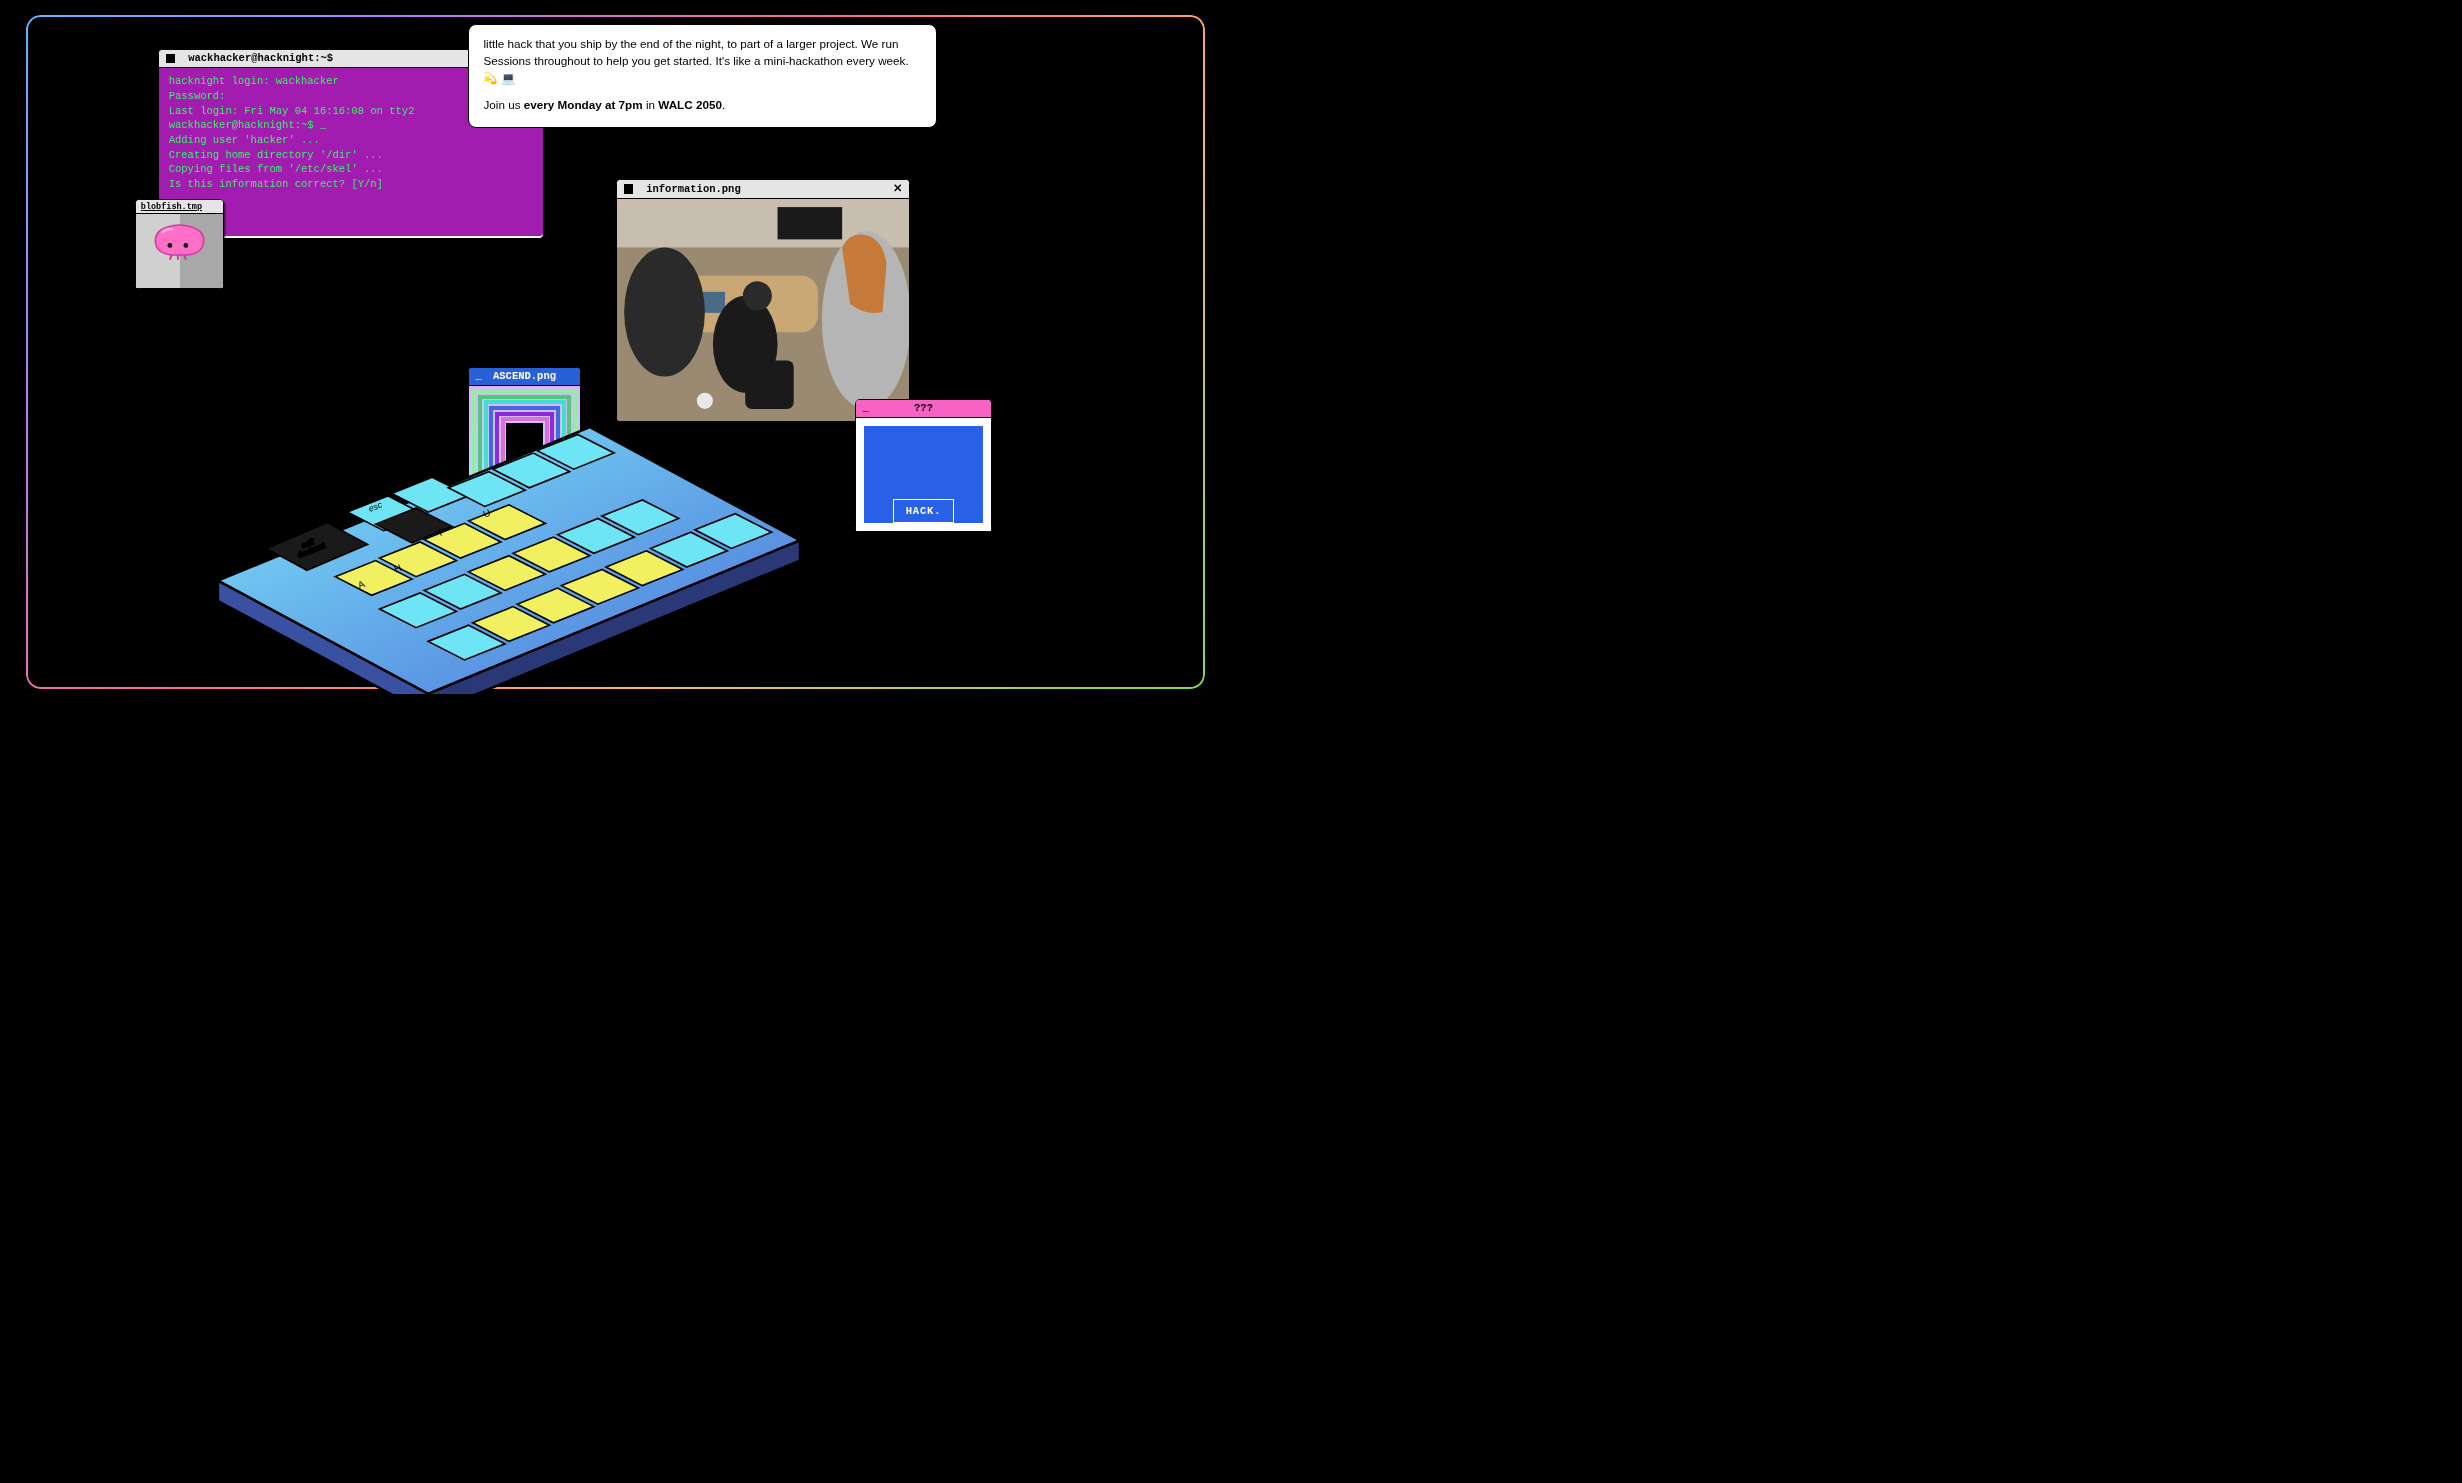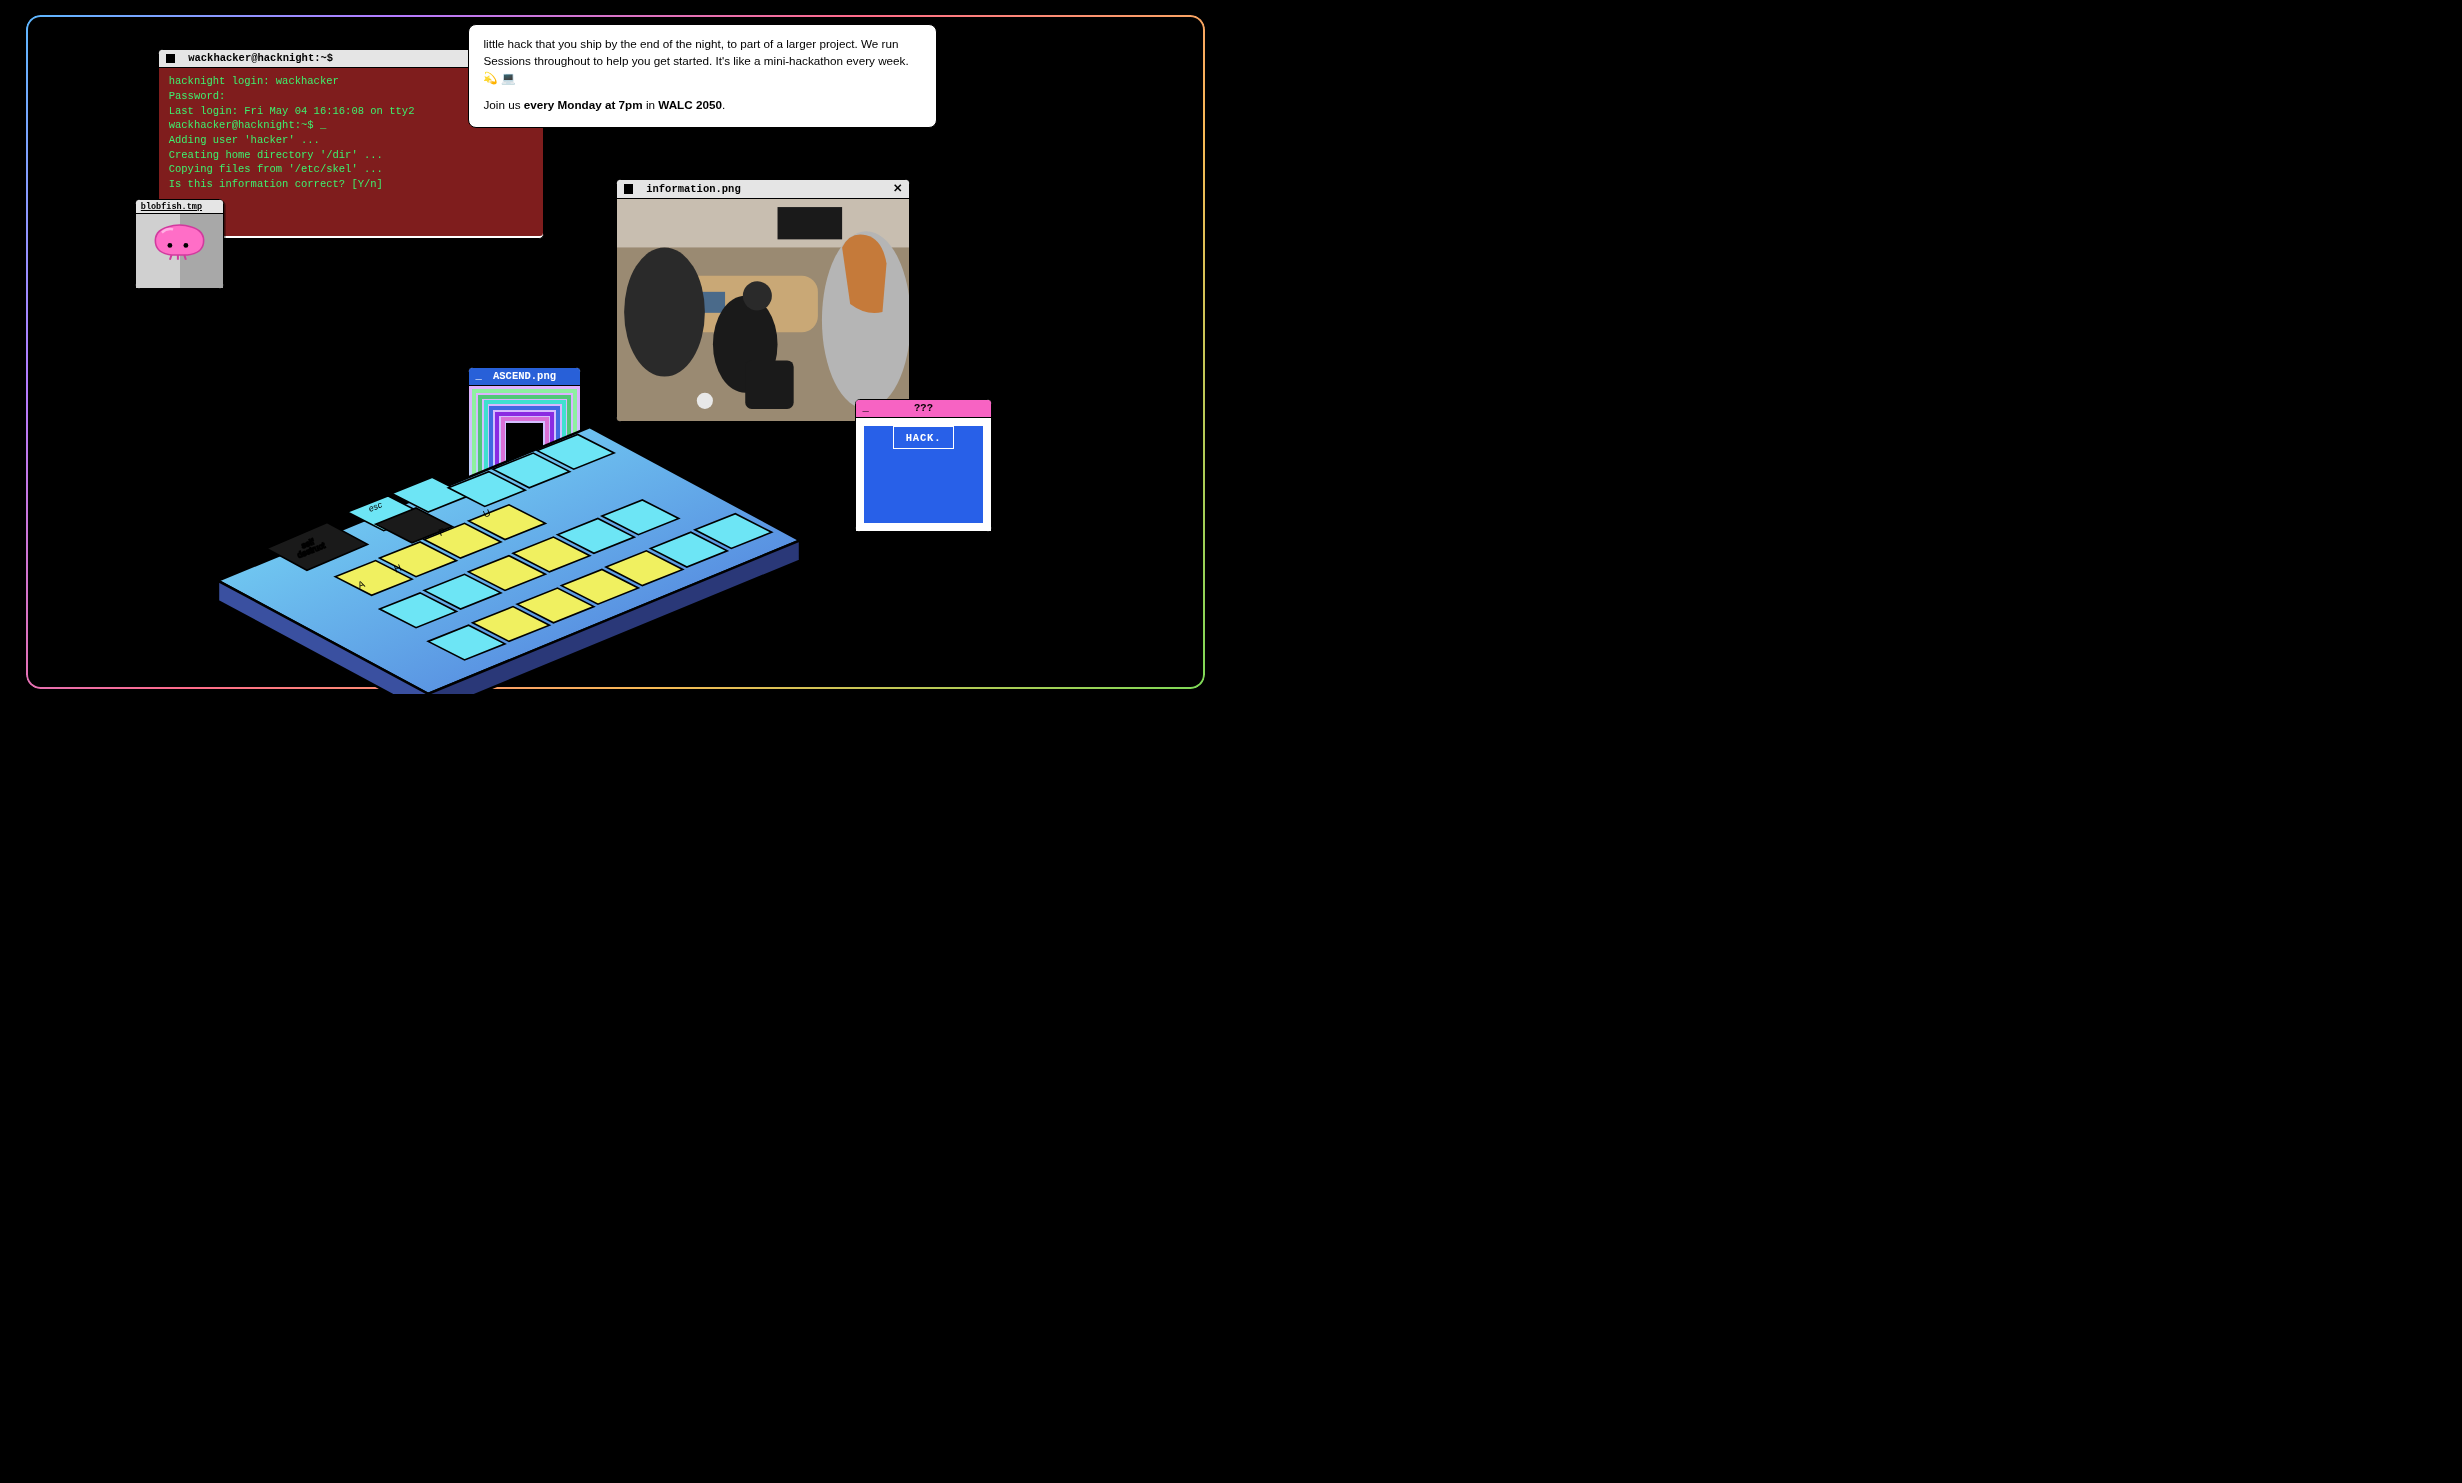--- a/index.html
+++ b/index.html
@@ -58,21 +58,21 @@
     }
 
     
     .terminal-window {
       top: 49px;
       left: 158px;
       width: 386px;
       height: 190px;
     }
     .terminal-body {
-      background: #7f1d1d;
+      background: #a21caf;
       color: #3ef06e;
       font-family: 'Courier New', monospace;
       font-size: 10.5px;
       padding: 6.5px 9.7px;
       height: calc(100% - 19.4px);
       line-height: 1.4;
       white-space: pre-wrap;
       border-radius: 0 0 3.2px 3.2px;
     }
 
@@ -169,21 +169,21 @@
     }
     .hack-title .underscore { position: absolute; left: 6.5px; }
     .hack-body {
       padding: 8px;
       background: #fff;
     }
     .hack-inner {
       background: #2860e8;
       height: 97px;
       display: flex;
-      align-items: flex-start;
+      align-items: flex-end;
       justify-content: center;
     }
     .hack-button {
       border: 1.6px solid #fff;
       color: #fff;
       padding: 4.8px 11.3px;
       font-family: 'Courier New', monospace;
       font-size: 10.5px;
       font-weight: bold;
       letter-spacing: 0.8px;

